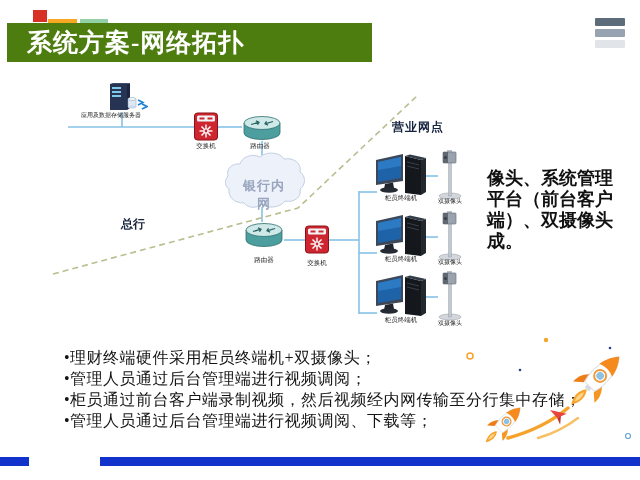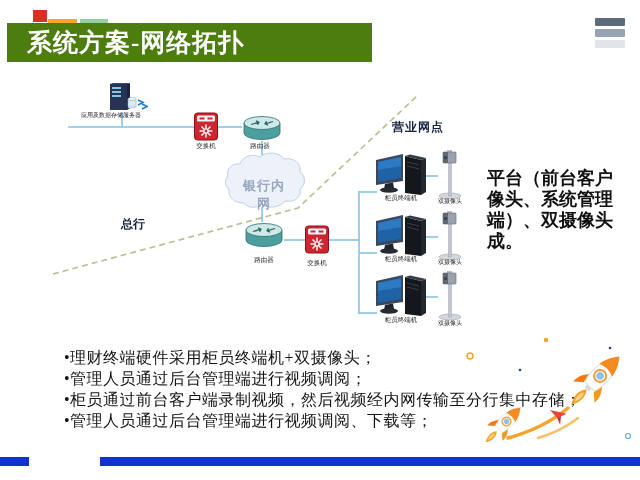--- a/index.html
+++ b/index.html
@@ -261,22 +261,22 @@
       <circle cx="8.5" cy="7.5" r="1.6" fill="#39404a"></circle>
     </svg>
   </div>
   <div class="abs nlabel t-label" style="top:316px;">柜员终端机</div>
   <div class="abs nlabel c-label" style="top:320px;font-size:6px;">双摄像头</div>
 
   <div class="abs zone-label hq-label">总行</div>
   <div class="abs zone-label branch-label">营业网点</div>
 
   <div class="abs side-note">
+    <div>像头、系统管理</div>
     <div>平台（前台客户</div>
-    <div>像头、系统管理</div>
     <div>端）、双摄像头</div>
     <div>成。</div>
   </div>
 
   <div class="abs bullets">
     <div>•理财终端硬件采用柜员终端机+双摄像头；</div>
     <div>•管理人员通过后台管理端进行视频调阅；</div>
     <div>•柜员通过前台客户端录制视频，然后视频经内网传输至分行集中存储；</div>
     <div>•管理人员通过后台管理端进行视频调阅、下载等；</div>
   </div>

